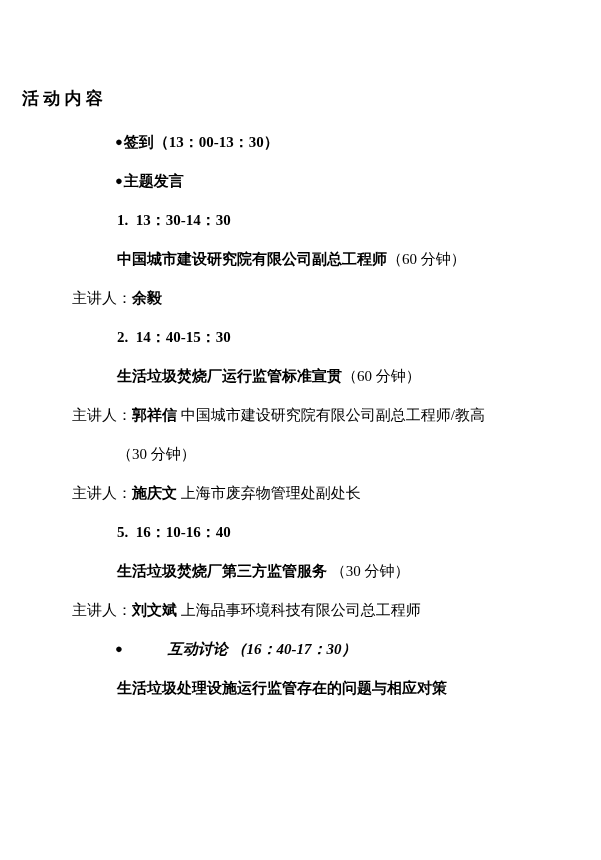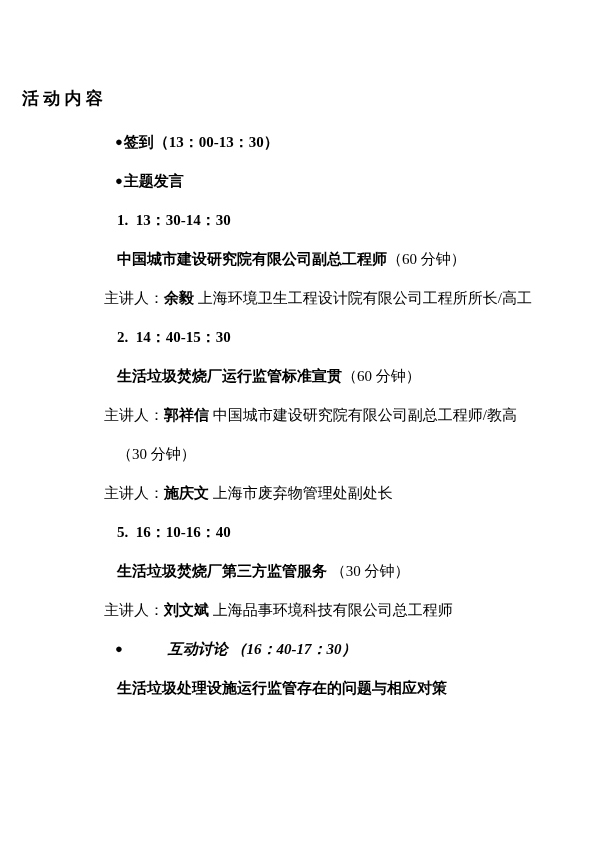--- a/index.html
+++ b/index.html
@@ -32,21 +32,21 @@
   .line {
     height: 39px;
     display: flex;
     align-items: center;
     font-size: 15px;
     white-space: pre;
     line-height: 20px;
   }
   .indent-bullet { padding-left: 115px; }
   .indent-body   { padding-left: 117px; }
-  .indent-speaker{ padding-left: 104px; }
+  .indent-speaker{ padding-left: 64px; margin-left: 8px; }
 
   .bold   { font-weight: 700; }
   .reg    { font-weight: 400; }
   .italic { font-style: italic; margin-left: 44px; }
   .ul {
     text-decoration-thickness: 1px;
     text-underline-offset: 4px;
   }
   .bullet-glyph {
     font-size: 13px;
@@ -71,21 +71,21 @@
       <span class="bullet-glyph">●</span><span class="bold ul">主题发言 </span>
     </div>
 
     <div class="line indent-body">
       <span class="bold">1.  13：30-14：30</span>
     </div>
     <div class="line indent-body">
       <span class="bold">中国城市建设研究院有限公司副总工程师</span><span class="reg">（60 分钟）</span>
     </div>
     <div class="line indent-speaker">
-      <span class="reg">主讲人：</span><span class="bold">余毅</span><span class="reg"> 上海环境卫生工程设计院有限公司工程所所长/高工</span>
+      <span class="reg">主讲人：</span><span class="bold">余毅</span>
     </div>
 
     <div class="line indent-body">
       <span class="bold">2.  14：40-15：30</span>
     </div>
     <div class="line indent-body">
       <span class="bold">生活垃圾焚烧厂运行监管标准宣贯</span><span class="reg">（60 分钟）</span>
     </div>
     <div class="line indent-speaker">
       <span class="reg">主讲人：</span><span class="bold">郭祥信</span><span class="reg"> 中国城市建设研究院有限公司副总工程师/教高</span>

